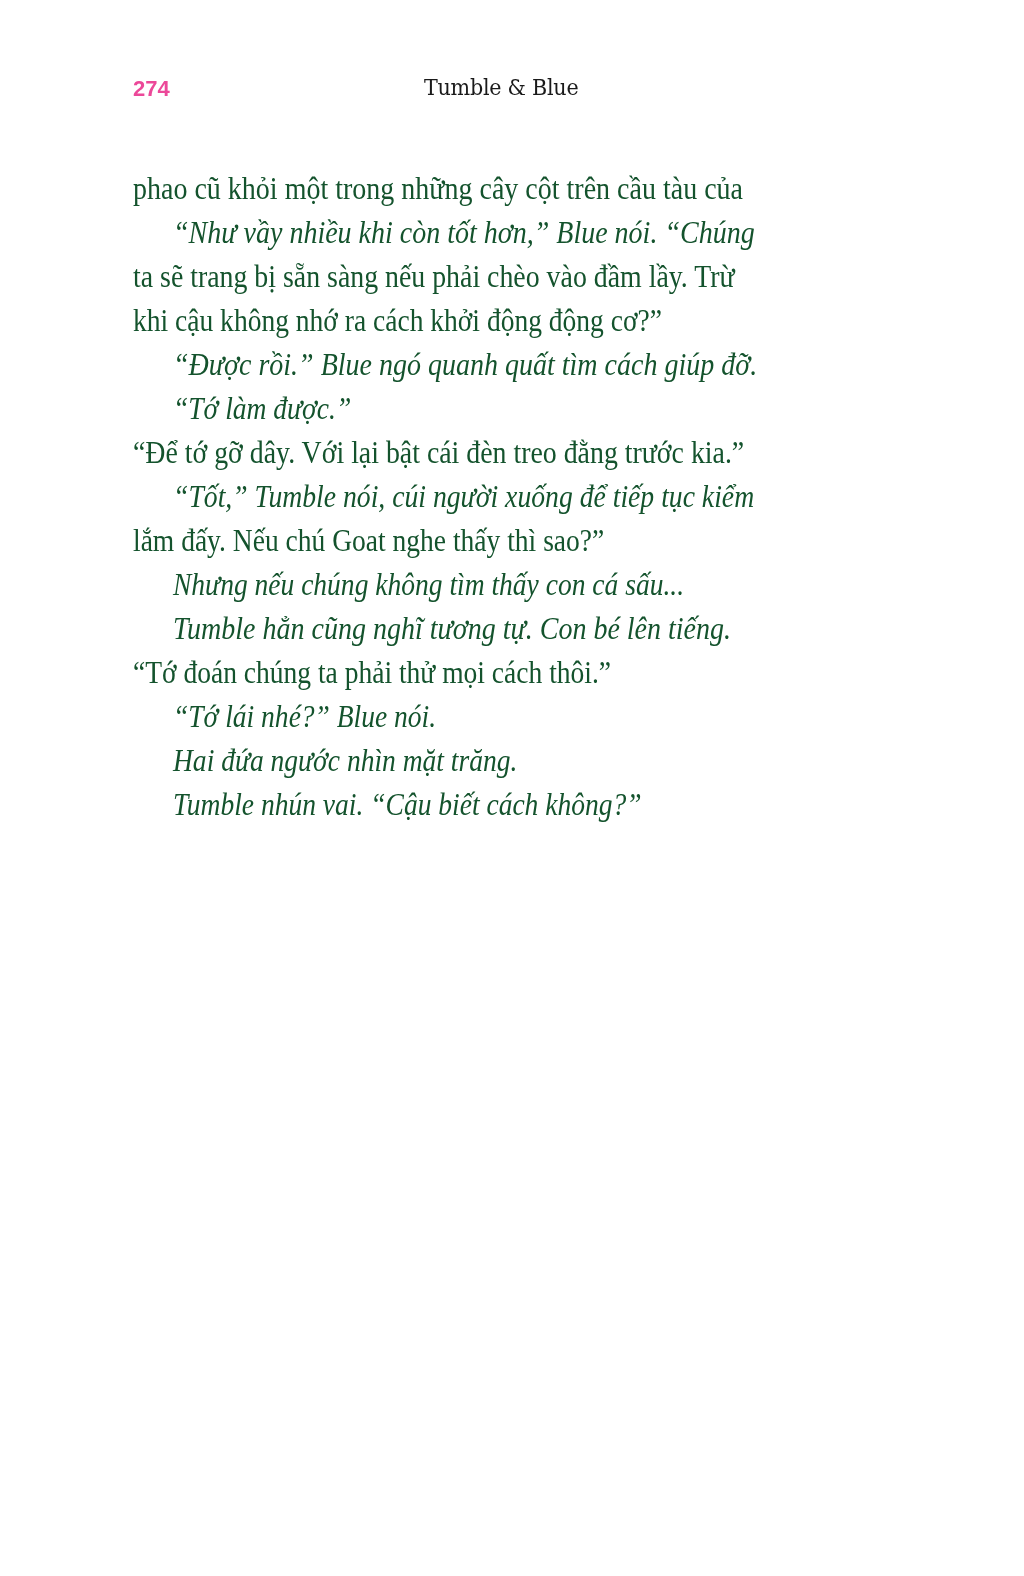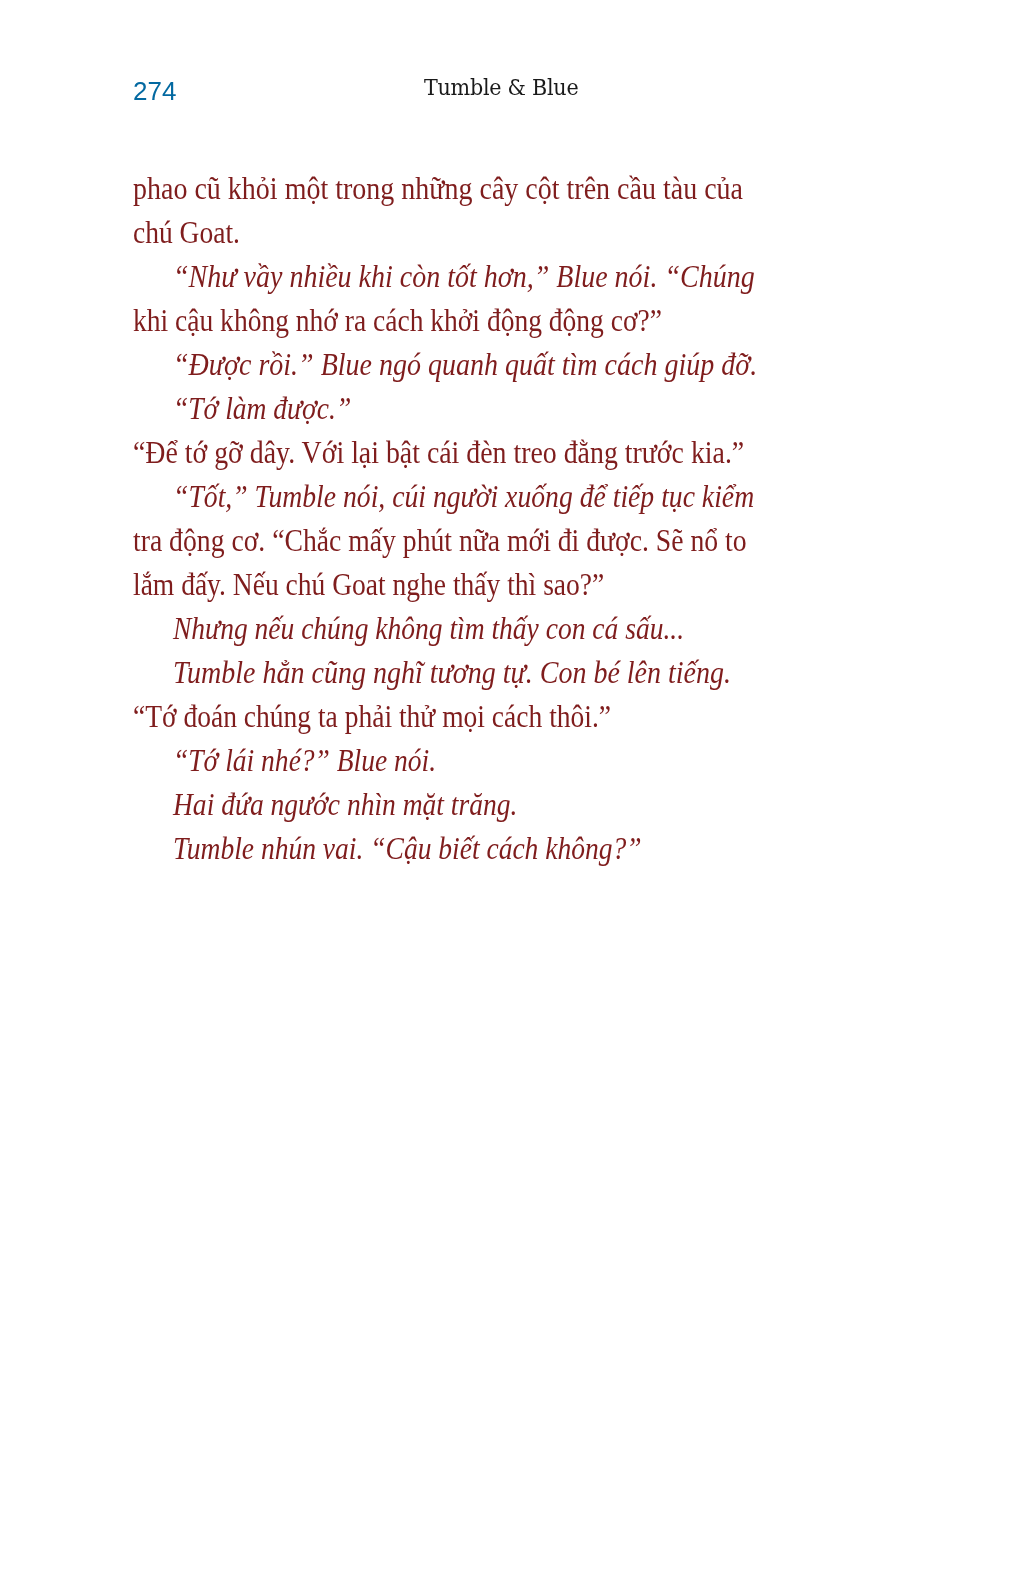--- a/index.html
+++ b/index.html
@@ -19,22 +19,23 @@
       top: 74px;
       left: 0;
       width: 1024px;
       height: 36px;
     }
     .page-number {
       position: absolute;
       left: 133px;
       top: 2px;
       font-family: "Liberation Sans", sans-serif;
-      font-size: 26px;
-      color: #0369a1;
+      font-size: 22px;
+      color: #ec4899;
+      font-weight: bold;
     }
     .book-title {
       position: absolute;
       left: 424px;
       top: 0px;
       font-family: "DejaVu Serif", serif;
       font-size: 23px;
       letter-spacing: -0.3px;
       color: #1a1a1a;
       transform: scaleX(0.9);
@@ -46,21 +47,21 @@
       top: 166px;
       width: 745px;
     }
     .line {
       height: 44px;
       line-height: 44px;
       font-family: "Liberation Serif", serif;
       font-size: 32px;
       white-space: nowrap;
       transform-origin: left center;
-      color: #7f1d1d;
+      color: #14532d;
     }
     .line.indent {
       padding-left: 40px;
       font-style: italic;
     }
     .line .cond {
       display: inline-block;
       transform: scaleX(0.86);
       transform-origin: left center;
     }
@@ -68,28 +69,27 @@
 </head>
 <body>
 
 <div class="running-head">
   <span class="page-number">274</span>
   <span class="book-title">Tumble &amp; Blue</span>
 </div>
 
 <div class="body-text">
   <div class="line"><span class="cond" style="transform:scaleX(0.875)">phao cũ khỏi một trong những cây cột trên cầu tàu của</span></div>
-  <div class="line"><span class="cond">chú Goat.</span></div>
   <div class="line indent"><span class="cond" style="transform:scaleX(0.875)">“Như vầy nhiều khi còn tốt hơn,” Blue nói. “Chúng</span></div>
+  <div class="line"><span class="cond" style="transform:scaleX(0.87)">ta sẽ trang bị sẵn sàng nếu phải chèo vào đầm lầy. Trừ</span></div>
   <div class="line"><span class="cond">khi cậu không nhớ ra cách khởi động động cơ?”</span></div>
   <div class="line indent"><span class="cond" style="transform:scaleX(0.875)">“Được rồi.” Blue ngó quanh quất tìm cách giúp đỡ.</span></div>
   <div class="line indent"><span class="cond">“Tớ làm được.”</span></div>
   <div class="line"><span class="cond" style="transform:scaleX(0.87)">“Để tớ gỡ dây. Với lại bật cái đèn treo đằng trước kia.”</span></div>
   <div class="line indent"><span class="cond" style="transform:scaleX(0.865)">“Tốt,” Tumble nói, cúi người xuống để tiếp tục kiểm</span></div>
-  <div class="line"><span class="cond" style="transform:scaleX(0.865)">tra động cơ. “Chắc mấy phút nữa mới đi được. Sẽ nổ to</span></div>
   <div class="line"><span class="cond">lắm đấy. Nếu chú Goat nghe thấy thì sao?”</span></div>
   <div class="line indent"><span class="cond">Nhưng nếu chúng không tìm thấy con cá sấu...</span></div>
   <div class="line indent"><span class="cond" style="transform:scaleX(0.875)">Tumble hẳn cũng nghĩ tương tự. Con bé lên tiếng.</span></div>
   <div class="line"><span class="cond">“Tớ đoán chúng ta phải thử mọi cách thôi.”</span></div>
   <div class="line indent"><span class="cond">“Tớ lái nhé?” Blue nói.</span></div>
   <div class="line indent"><span class="cond">Hai đứa ngước nhìn mặt trăng.</span></div>
   <div class="line indent"><span class="cond">Tumble nhún vai. “Cậu biết cách không?”</span></div>
 </div>
 
 </body></html>

